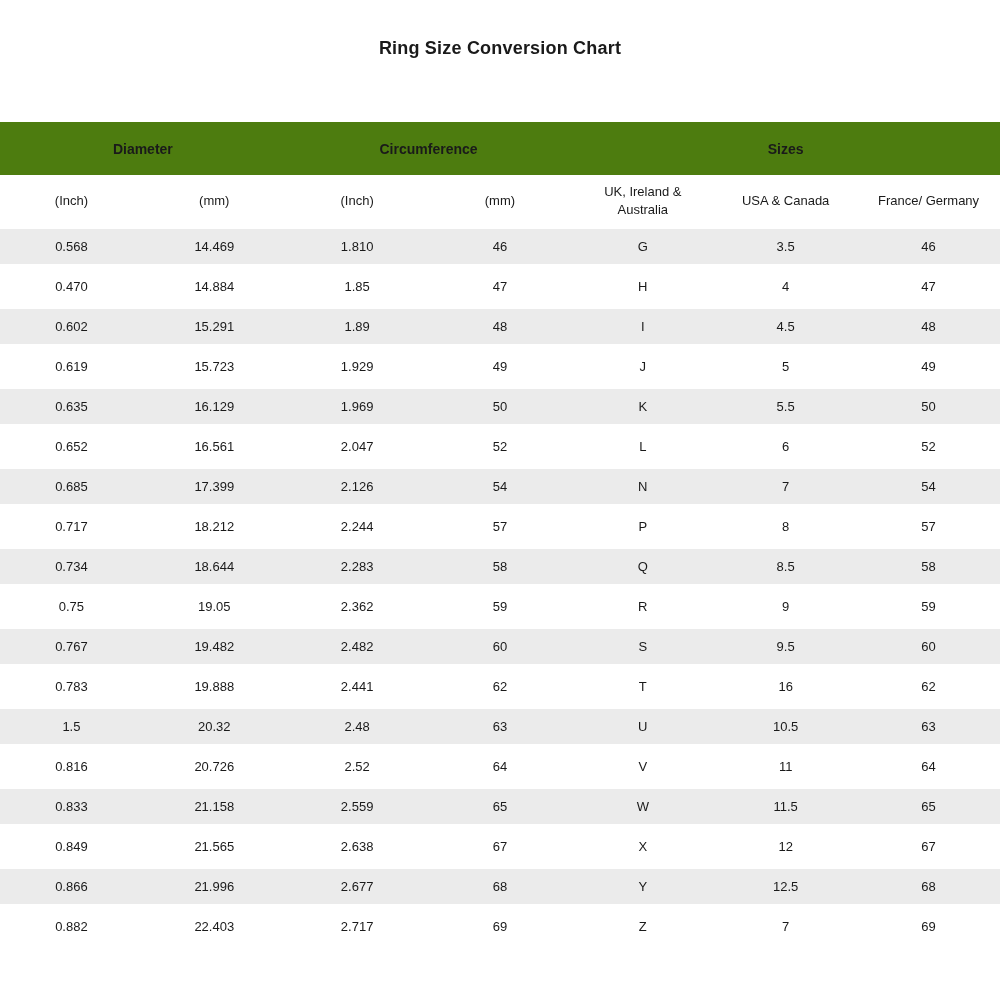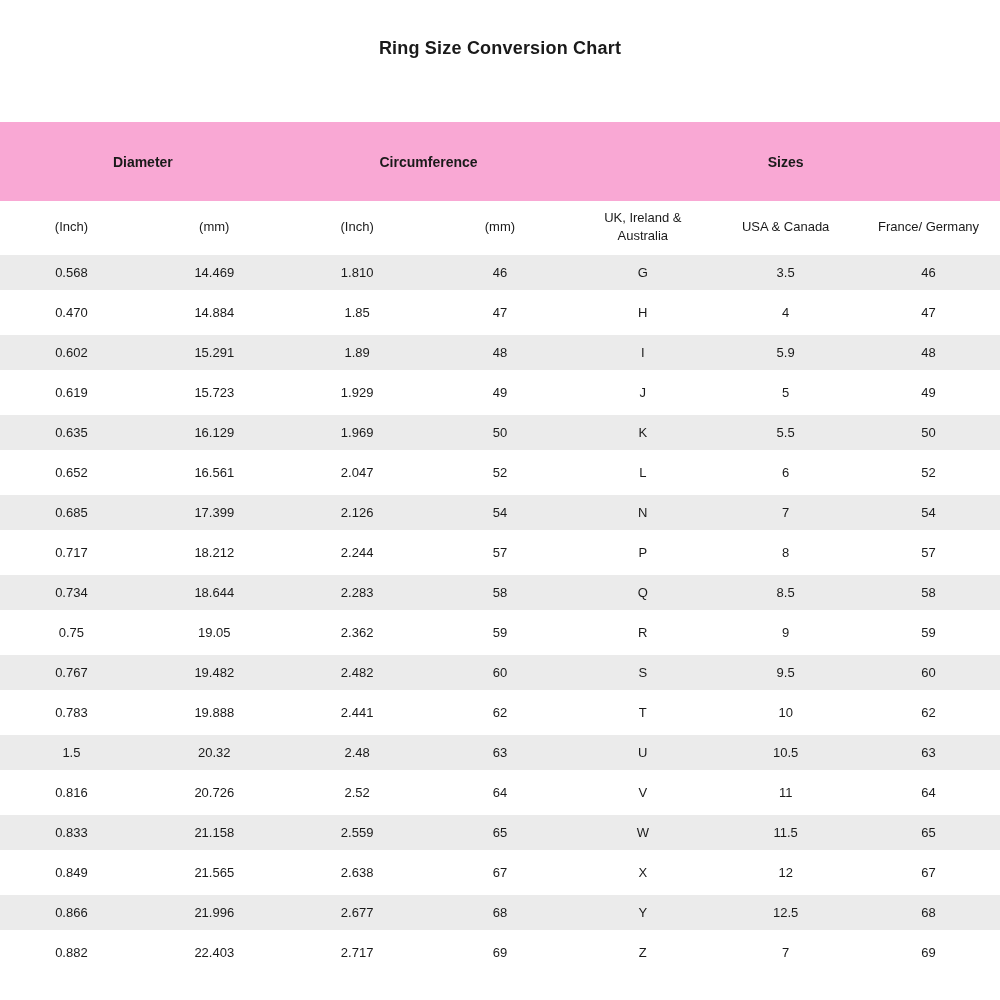--- a/index.html
+++ b/index.html
@@ -28,26 +28,26 @@
   }
   table.ring-table {
     width: 1000px;
     border-collapse: separate;
     border-spacing: 0;
     table-layout: fixed;
     font-size: 13px;
   }
   tr.group-row th {
     height: 47px;
-    background: #f9a8d4;
+    background: #4d7c0f;
     font-size: 14px;
     font-weight: bold;
     text-align: center;
     vertical-align: middle;
-    padding: 16px;
+    padding: 3px;
   }
   tr.sub-row th {
     height: 51px;
     background: #ffffff;
     font-size: 13px;
     font-weight: normal;
     text-align: center;
     vertical-align: middle;
     line-height: 1.35;
     padding: 0 14px;
@@ -107,21 +107,21 @@
           <td>H</td>
           <td>4</td>
           <td>47</td>
         </tr>
         <tr>
           <td>0.602</td>
           <td>15.291</td>
           <td>1.89</td>
           <td>48</td>
           <td>I</td>
-          <td>5.9</td>
+          <td>4.5</td>
           <td>48</td>
         </tr>
         <tr>
           <td>0.619</td>
           <td>15.723</td>
           <td>1.929</td>
           <td>49</td>
           <td>J</td>
           <td>5</td>
           <td>49</td>
@@ -188,21 +188,21 @@
           <td>S</td>
           <td>9.5</td>
           <td>60</td>
         </tr>
         <tr>
           <td>0.783</td>
           <td>19.888</td>
           <td>2.441</td>
           <td>62</td>
           <td>T</td>
-          <td>10</td>
+          <td>16</td>
           <td>62</td>
         </tr>
         <tr>
           <td>1.5</td>
           <td>20.32</td>
           <td>2.48</td>
           <td>63</td>
           <td>U</td>
           <td>10.5</td>
           <td>63</td>

